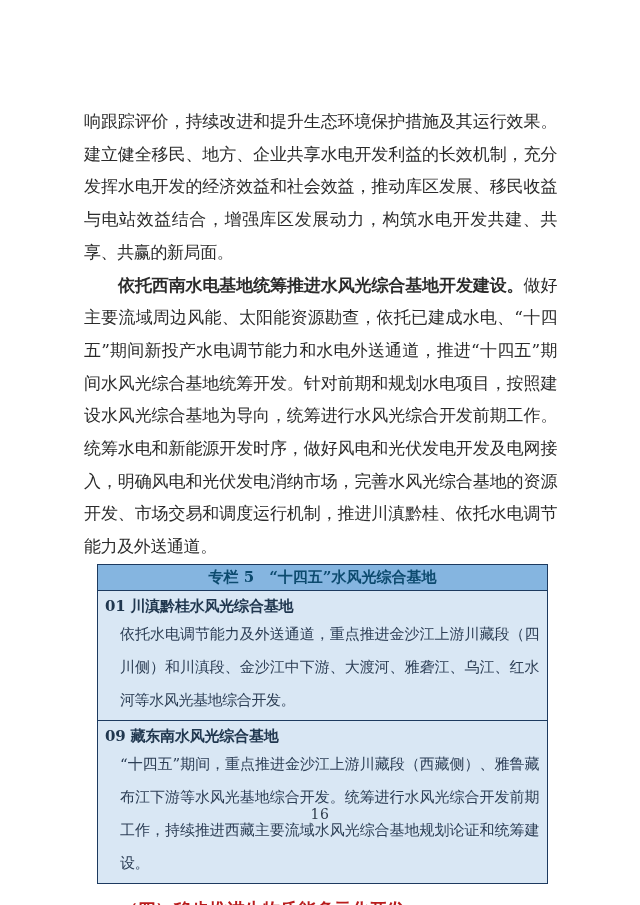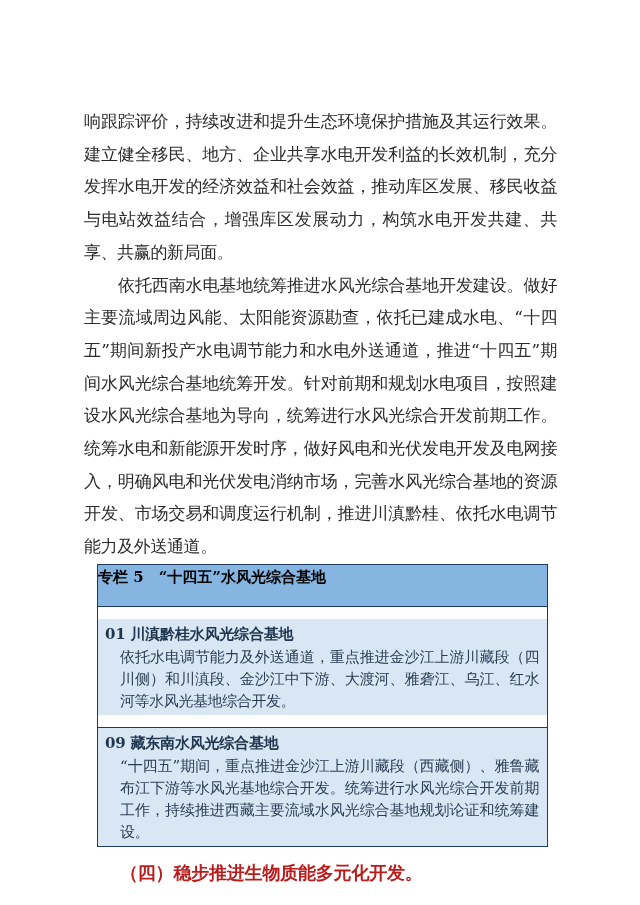--- a/index.html
+++ b/index.html
@@ -22,54 +22,53 @@
     width: 473px;
   }
   .para {
     font-size: 17px;
     line-height: 32.7px;
     letter-spacing: -0.4px;
     text-align: justify;
     color: #2b2b2b;
   }
   .para.indent { text-indent: 2em; }
-  .para .lead { font-weight: 400; margin-top: 48px; }
+  .para .lead { font-weight: 700; margin-top: 48px; }
 
   
   .box {
     margin: 1px 9px 0 13px;
     border: 1px solid #1d3a5f;
   }
   .box-header {
     background: #85b5e0;
     border-bottom: 1px solid #1d3a5f;
-    text-align: left;
+    text-align: center;
     font-size: 15px;
     font-weight: 700;
-    color: #000000;
-    padding: 3px 0 20px 0;
+    color: #0c4a6e;
+    padding: 3px 0 4px 0;
     line-height: 18px;
   }
   .box-section {
     background: #d9e7f4;
     padding: 4px 8px 3px 7px;
     font-size: 15px;
     color: #2c3e55;
-    margin-top: 12px;
   }
   .box-section.divided { border-top: 1px solid #1d3a5f; }
   .item-heading {
     font-weight: 700;
     line-height: 23px;
     letter-spacing: -0.2px;
     color: #20374f;
   }
   .item-body {
     margin-left: 15px;
-    line-height: 22px;
+    line-height: 33px;
     letter-spacing: -0.4px;
     text-align: justify;
   }
   .sub-heading {
     font-size: 18px;
     font-weight: 700;
     color: #b91c1c;
     text-indent: 2em;
     line-height: 30px;
     margin-top: 11px;
@@ -109,13 +108,14 @@
       <div class="box-section divided">
         <div class="item-heading">09 藏东南水风光综合基地</div>
         <div class="item-body">“十四五”期间，重点推进金沙江上游川藏段（西藏侧）、雅鲁藏布江下游等水风光基地综合开发。统筹进行水风光综合开发前期工作，持续推进西藏主要流域水风光综合基地规划论证和统筹建设。</div>
       </div>
     </div>
 
     <div class="sub-heading">（四）稳步推进生物质能多元化开发。</div>
 
   </div>
 
+  <div class="page-number">16</div>
 </div>
 
 </body></html>

